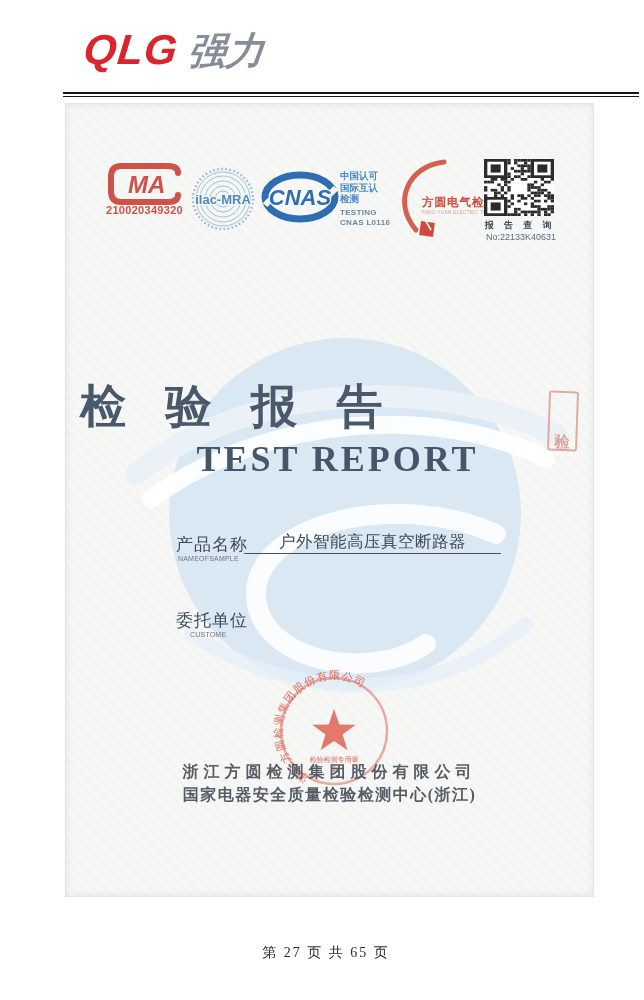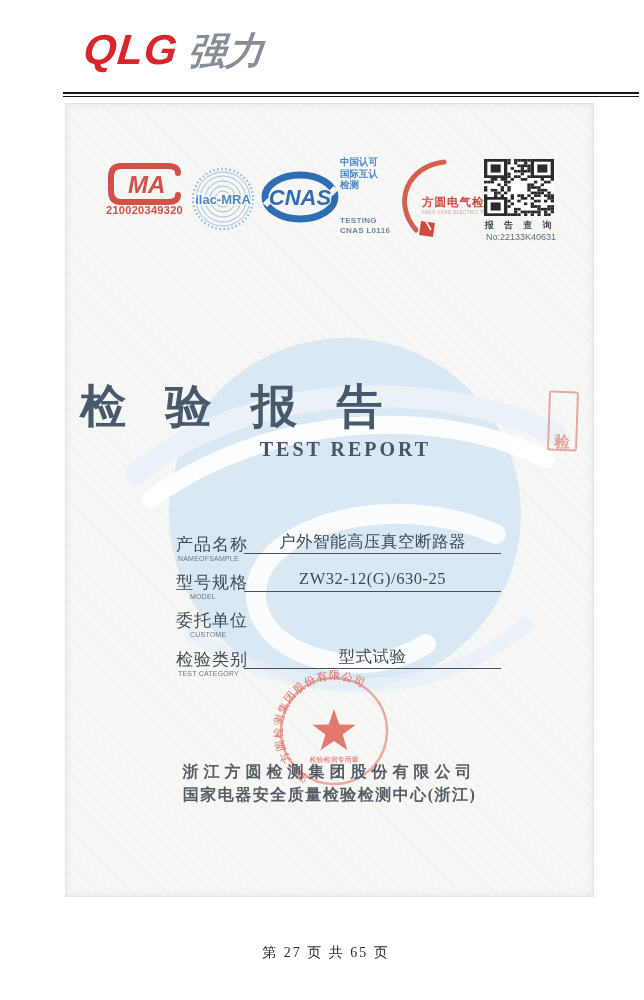--- a/index.html
+++ b/index.html
@@ -26,38 +26,38 @@
   .page{
     position:absolute;left:65px;top:103px;width:527px;height:792px;
     background:#f7f8f6;
     background-image:repeating-linear-gradient(45deg,rgba(190,202,196,.07) 0 3px,transparent 3px 8px);
     border:1px solid #e2e5e1;box-shadow:inset 0 0 6px rgba(160,170,165,.25);
   }
   .page *{position:absolute;}
   
   .cma-num{left:40px;top:100px;width:80px;font-family:"Liberation Sans",sans-serif;
     font-size:11px;font-weight:bold;color:#cf5148;letter-spacing:.3px;}
-  .cnas-cn{left:274px;top:52px;color:#4b86c2;font-size:9.5px;line-height:11.5px;
+  .cnas-cn{left:274px;top:66px;color:#4b86c2;font-size:9.5px;line-height:11.5px;
     font-family:"Liberation Sans",sans-serif;font-weight:bold;}
   .cnas-en{left:274px;top:104px;color:#6888a8;font-size:8px;line-height:10px;
-    font-family:"Liberation Sans",sans-serif;font-weight:bold;letter-spacing:.3px;margin-top:8px;}
+    font-family:"Liberation Sans",sans-serif;font-weight:bold;letter-spacing:.3px;}
   .fy-text{left:356px;top:91px;font-size:11.5px;font-weight:bold;color:#cf4a3c;letter-spacing:1px;}
   .fy-sub{left:356px;top:106px;font-size:4.5px;color:#dc9b8f;letter-spacing:.4px;
     font-family:"Liberation Sans",sans-serif;}
   .qr-box{left:418px;top:55px;width:70px;height:57px;background:#fff;}
   .qr-caption{left:414px;top:115px;width:80px;text-align:center;font-size:9px;
     color:#3c4654;letter-spacing:4px;font-weight:bold;}
   .qr-number{left:410px;top:128px;width:90px;text-align:center;font-size:9px;
     color:#5a6b7e;font-family:"Liberation Sans",sans-serif;}
   
   .wm{left:30px;top:160px;width:500px;height:470px;}
   
   .title-cn{left:0;top:272px;width:100%;font-size:46px;
     color:#49596b;letter-spacing:14px;font-weight:bold;text-indent:14px;}
-  .title-en{left:16px;top:334px;width:100%;text-align:center;font-size:20px;
+  .title-en{left:8px;top:334px;width:100%;text-align:center;font-size:36px;
     color:#45556a;letter-spacing:3px;font-weight:bold;}
   .side-seal{
     left:482px;top:287px;width:26px;height:56px;border:2px solid #dc9790;
     border-radius:3px;transform:rotate(2deg);color:#d98c84;opacity:.8;
     writing-mode:vertical-rl;text-align:center;font-size:16px;line-height:26px;
   }
   
   .frow{left:110px;width:325px;height:34px;}
   .flabel{left:0;top:0;font-size:17px;color:#3f4a58;letter-spacing:1px;white-space:nowrap;}
   .fline{left:68px;right:0;top:-2px;height:22px;border-bottom:1.5px solid #4a4f58;text-align:center;}
@@ -290,37 +290,23 @@
 
   <div class="side-seal">检验</div>
 
   <div class="frow" style="top:429px">
     <span class="flabel">产品名称</span>
     <span class="fline">
       <span class="fvalue">户外智能高压真空断路器</span>
     </span>
     <span class="fsub">NAMEOFSAMPLE</span>
   </div>
-  <div class="frow" style="top:467px">
-    <span class="flabel">型号规格</span>
-    <span class="fline">
-      <span class="fvalue">ZW32-12(G)/630-25</span>
-    </span>
-    <span class="fsub indent">MODEL</span>
-  </div>
   <div class="frow" style="top:505px">
     <span class="flabel">委托单位</span>
     <span class="fsub indent">CUSTOME</span>
-  </div>
-  <div class="frow" style="top:544px">
-    <span class="flabel">检验类别</span>
-    <span class="fline">
-      <span class="fvalue">型式试验</span>
-    </span>
-    <span class="fsub">TEST CATEGORY</span>
   </div>
 
   <svg class="stamp" viewBox="0 0 140 140">
     <defs>
       <path id="ringPath" d="M 70 122 A 52 52 0 1 1 70.01 122"></path>
     </defs>
     <circle cx="70" cy="70" r="53" fill="none" stroke="#dd5244" stroke-width="2.5" opacity=".55"></circle>
     <text font-size="11" fill="#dd5244" letter-spacing="1">
       <textPath href="#ringPath" startOffset="8%">浙江方圆检测集团股份有限公司</textPath>
     </text>

